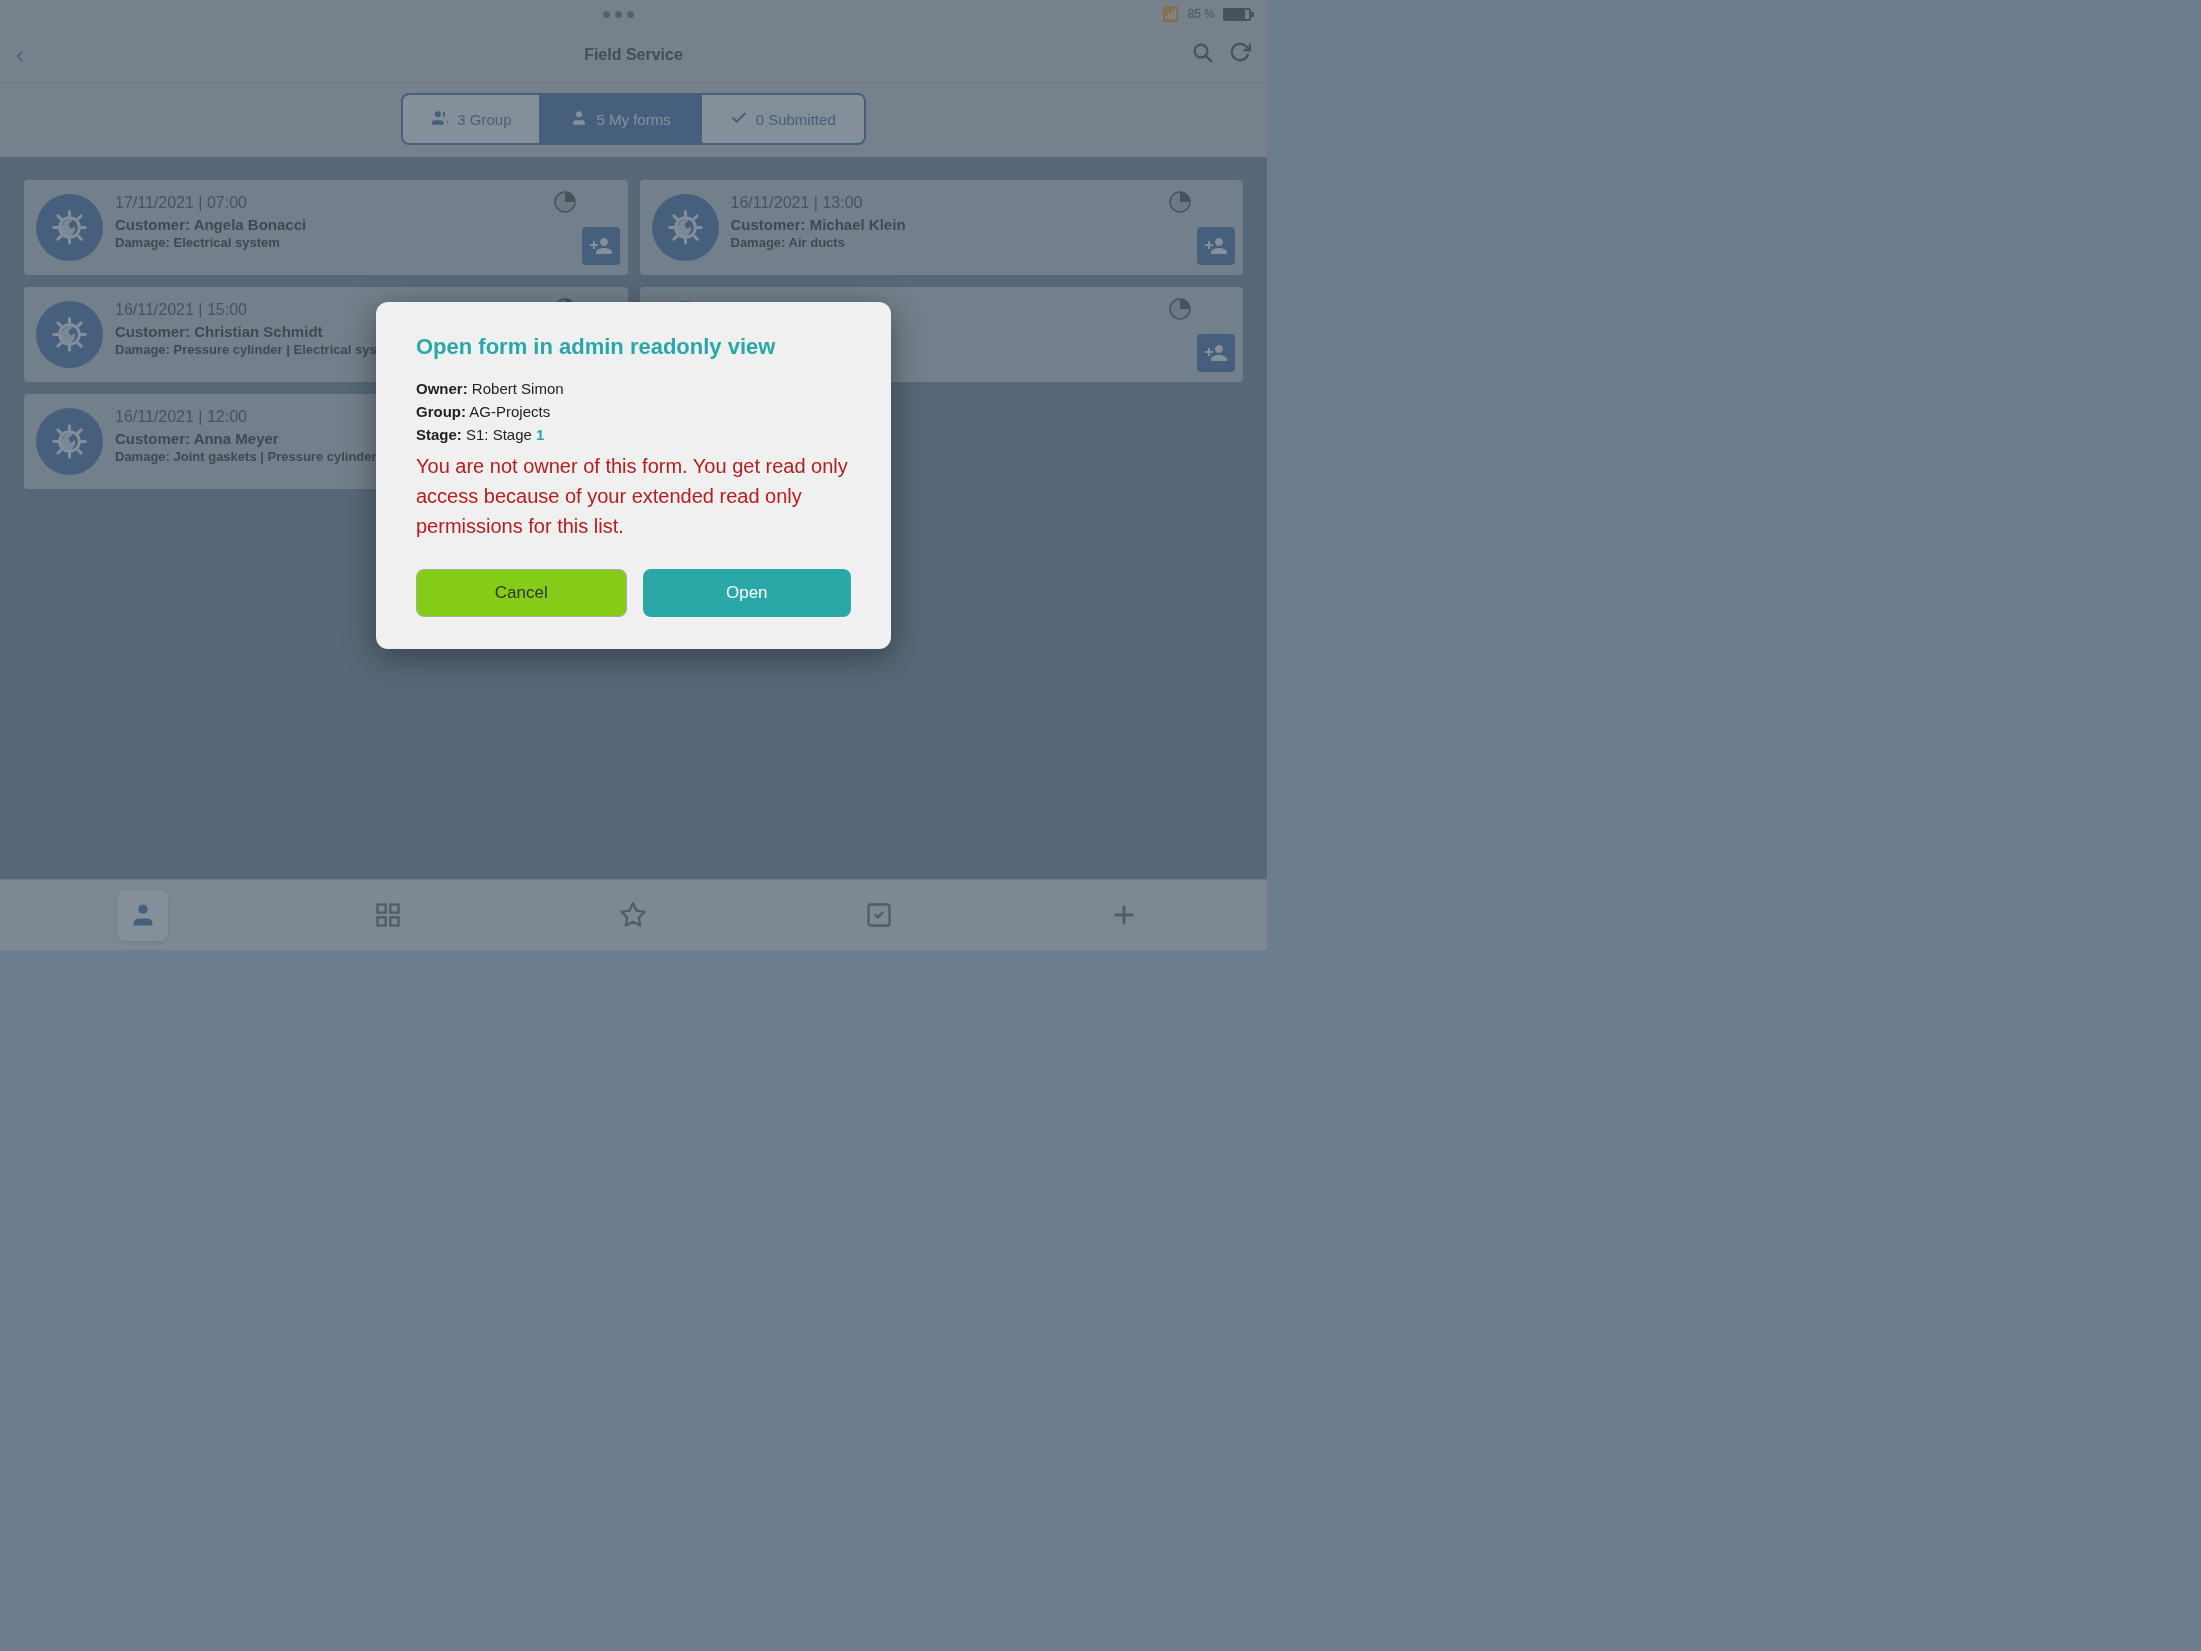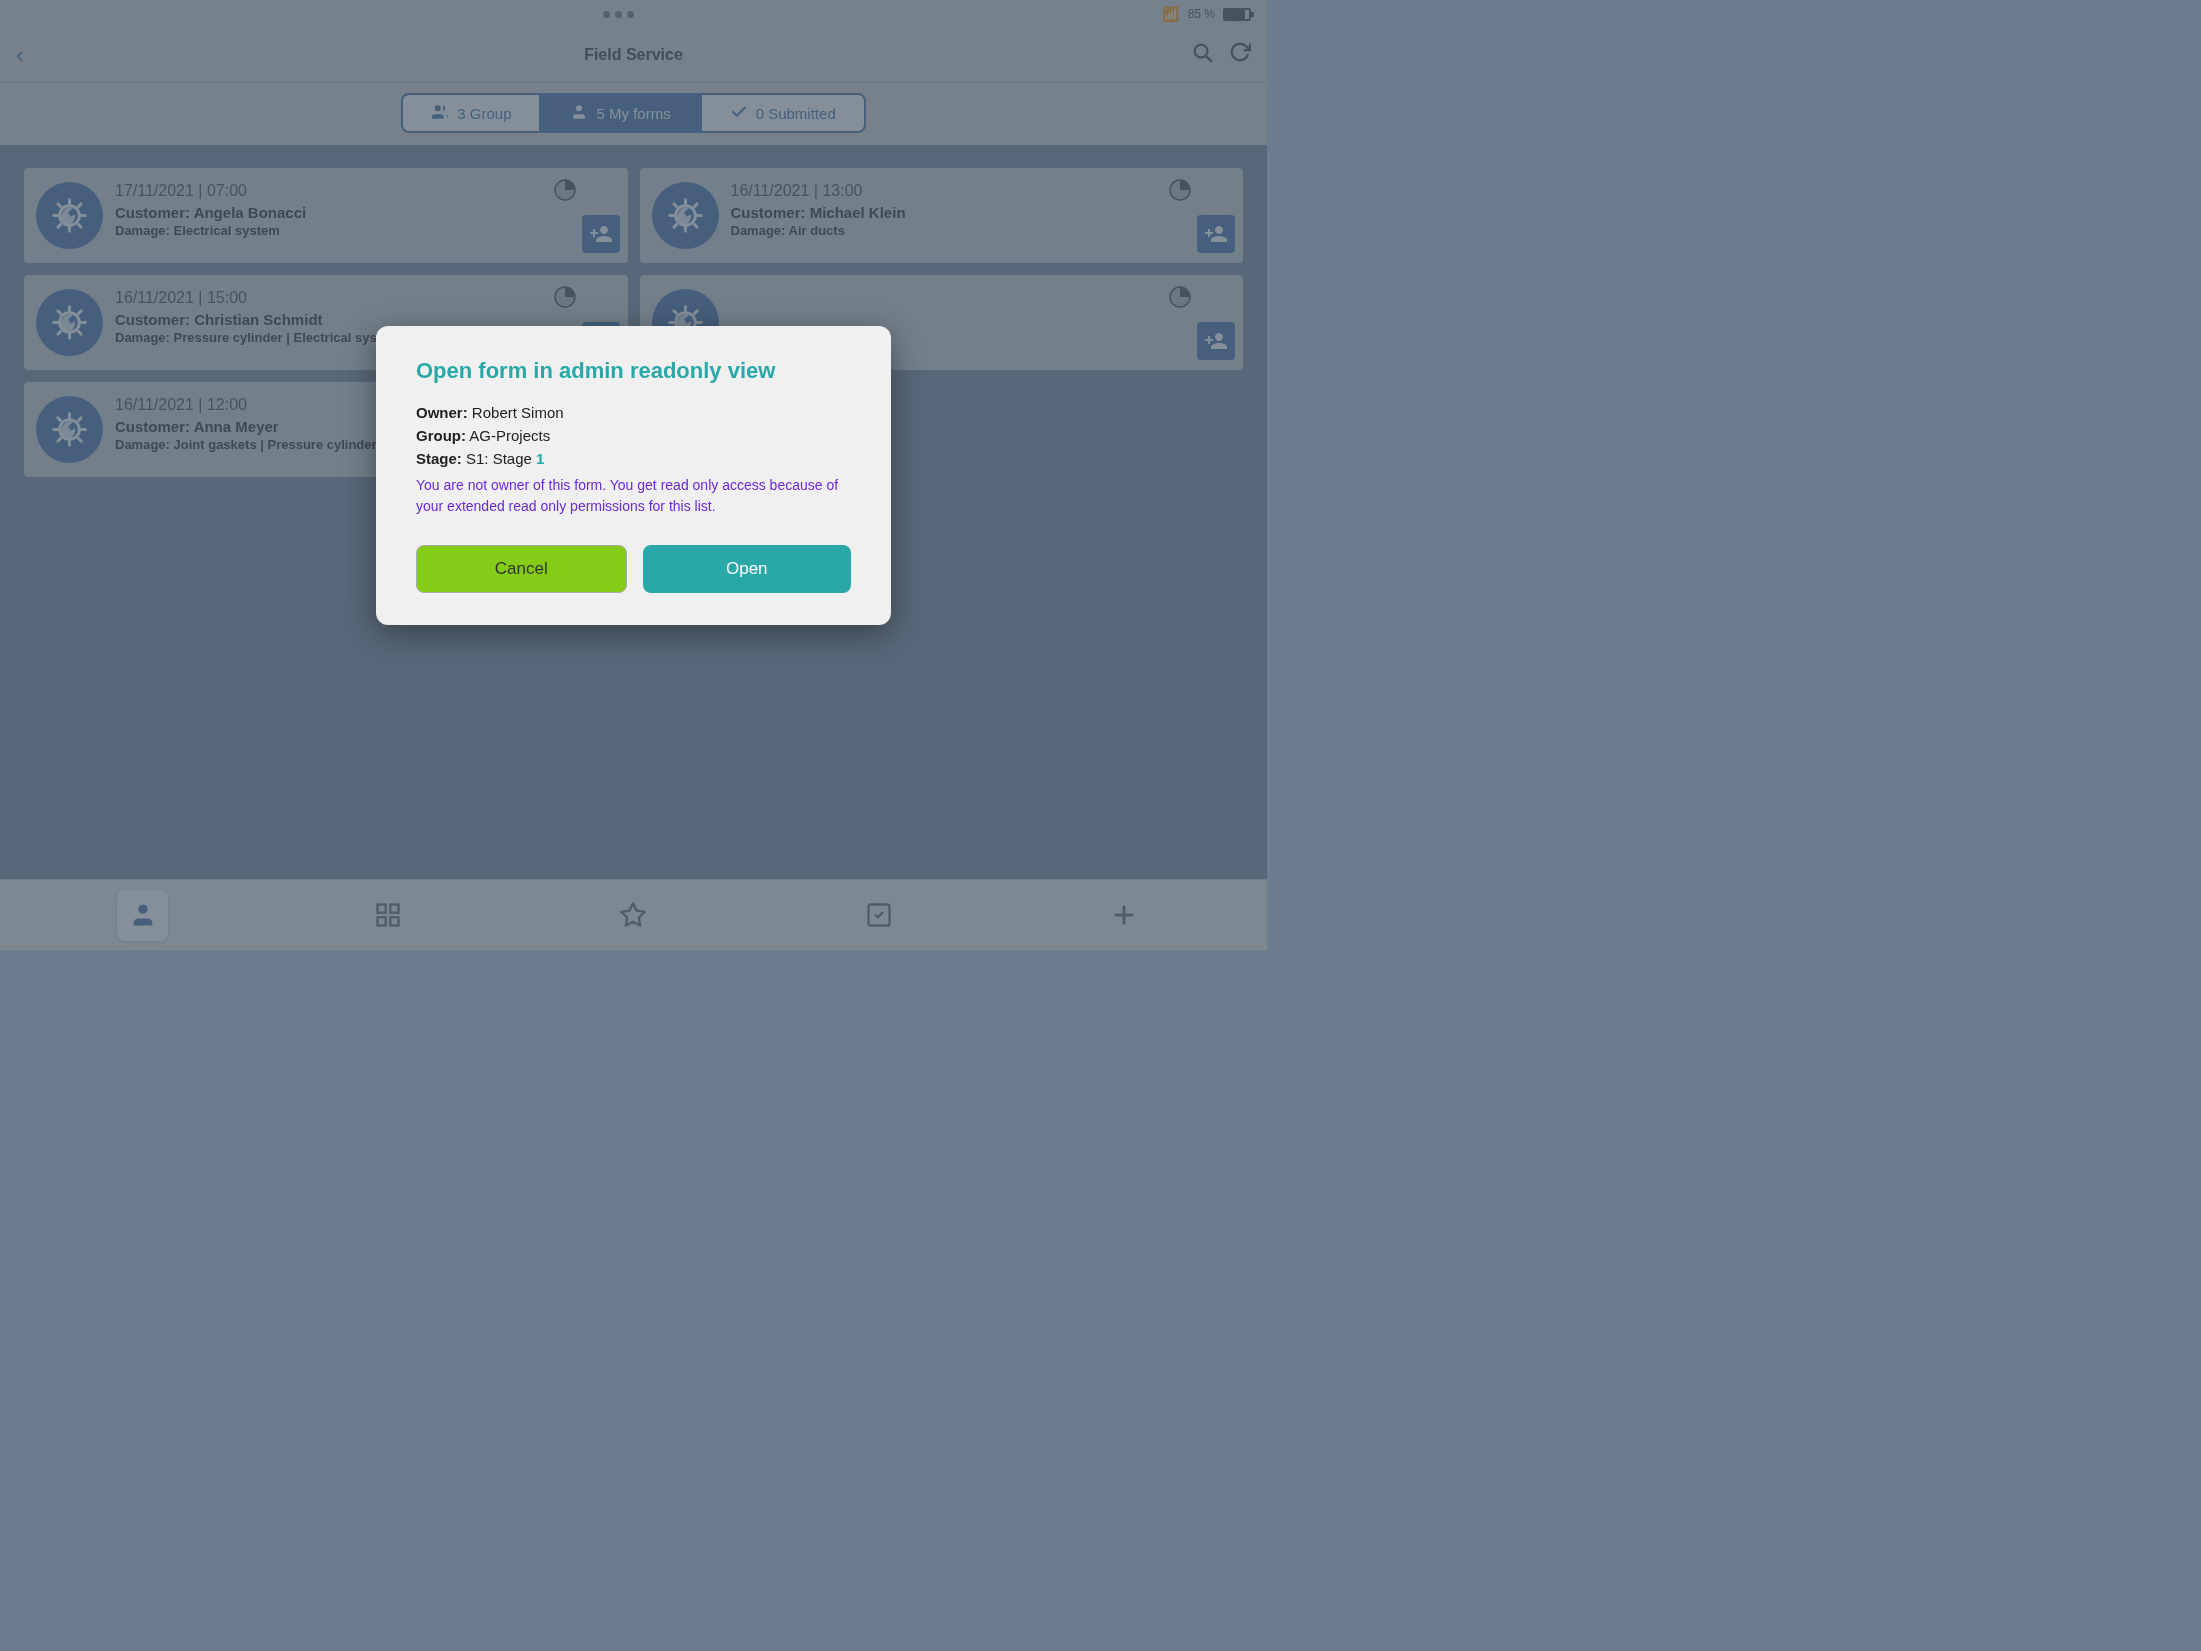--- a/index.html
+++ b/index.html
@@ -84,21 +84,21 @@
 
     
     .tab-bar {
       background: #d0d0d0;
       display: flex;
       justify-content: center;
       padding: 10px 0 12px;
       gap: 0;
     }
     .tab-btn {
-      height: 40px;
+      height: 52px;
       padding: 0 28px;
       border: 2px solid #2c5f9e;
       background: white;
       color: #2c5f9e;
       font-size: 15px;
       font-weight: 500;
       cursor: pointer;
       display: flex;
       align-items: center;
       gap: 8px;
@@ -221,22 +221,22 @@
       margin-bottom: 6px;
     }
     .dialog-field span.label {
       font-weight: 700;
     }
     .dialog-field span.value-highlight {
       color: #2aa8a8;
       font-weight: 700;
     }
     .dialog-desc {
-      font-size: 14px;
-      color: #6d28d9;
+      font-size: 20px;
+      color: #b91c1c;
       margin-top: 8px;
       margin-bottom: 28px;
       line-height: 1.5;
     }
     .dialog-buttons {
       display: flex;
       gap: 16px;
     }
     .btn-cancel {
       flex: 1;

